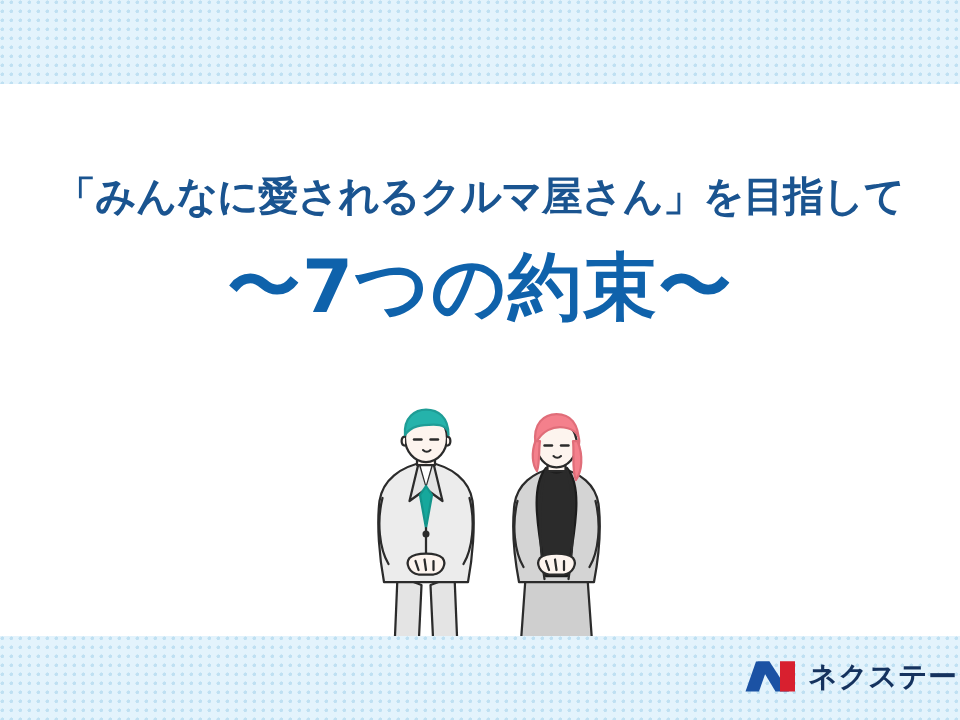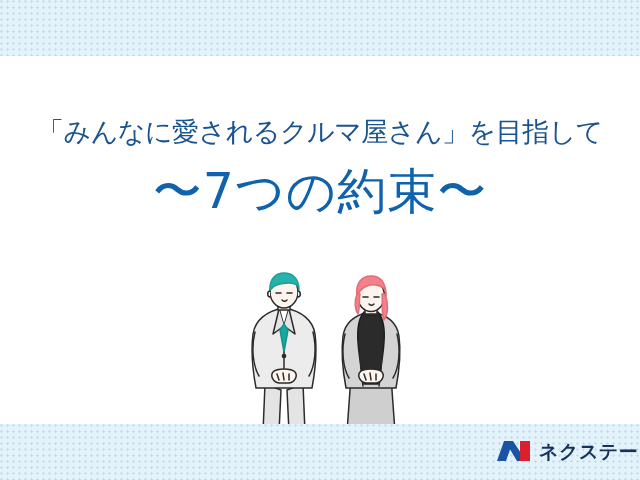--- a/index.html
+++ b/index.html
@@ -47,32 +47,32 @@
     position: absolute;
     left: 0;
     top: 112px;
     width: 640px;
     text-align: center;
   }
 
   #headline-primary {
     font-family: "DejaVu Sans", "Liberation Sans", sans-serif;
     font-size: 27px;
-    font-weight: normal;
+    font-weight: bold;
     color: #1a5490;
     letter-spacing: -0.5px;
     line-height: 40px;
     white-space: nowrap;
   }
 
   #headline-secondary {
     margin-top: 10px;
     font-family: "DejaVu Sans", "Liberation Sans", sans-serif;
     font-size: 49px;
-    font-weight: normal;
+    font-weight: bold;
     color: #0f62ab;
     letter-spacing: 1px;
     line-height: 60px;
     white-space: nowrap;
   }
 
   
   #illustration {
     position: absolute;
     left: 243px;

